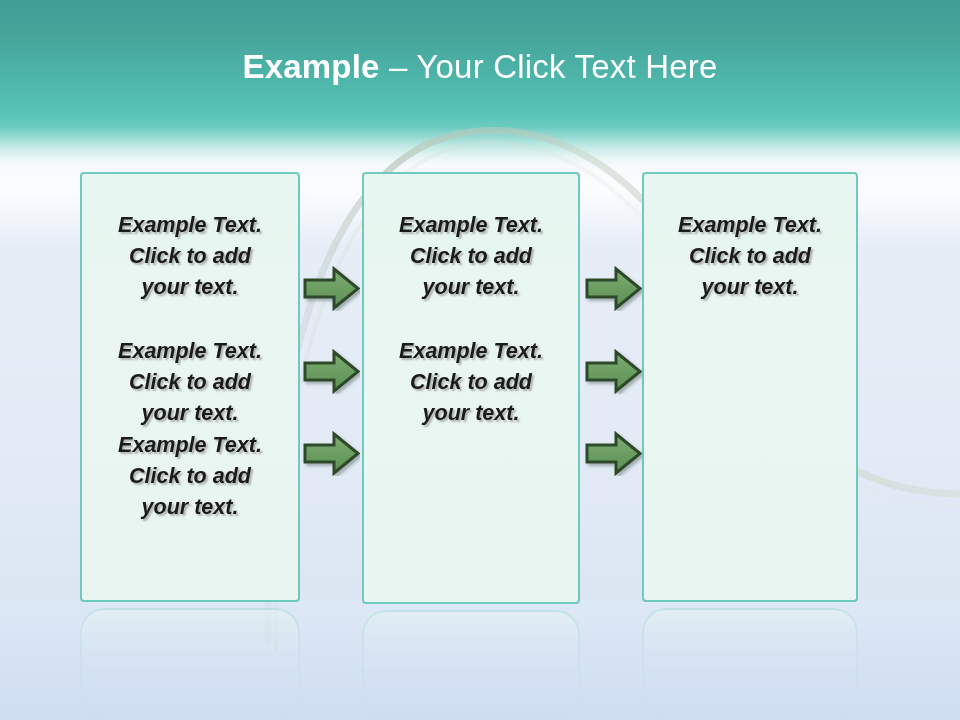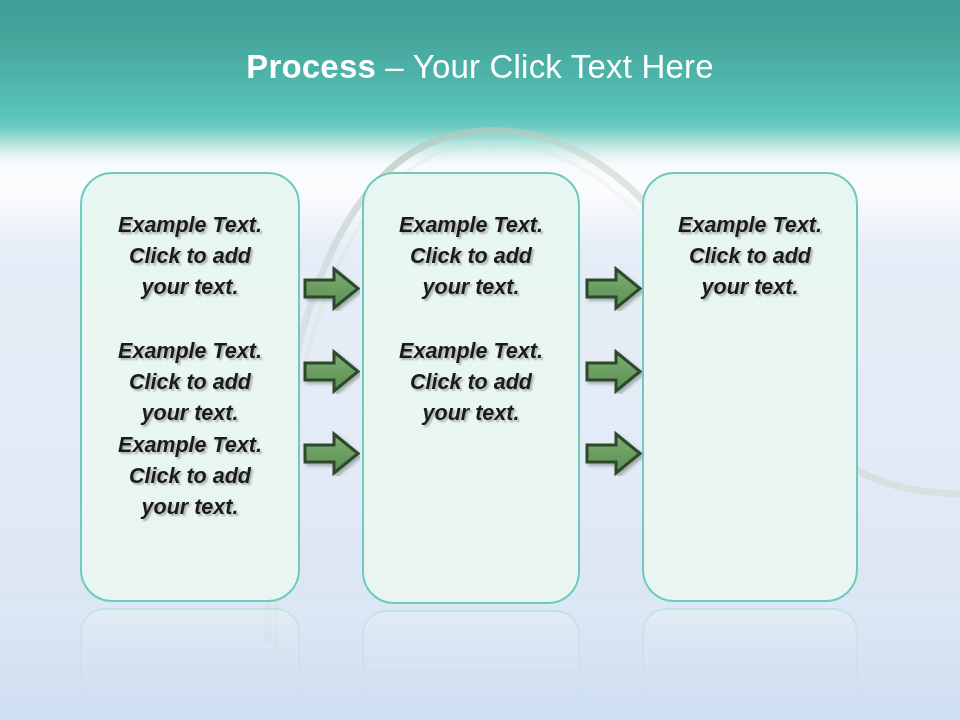--- a/index.html
+++ b/index.html
@@ -78,21 +78,21 @@
     white-space: nowrap;
     letter-spacing: 0.2px;
   }
   .title .t-strong { font-weight: bold; }
   .title .t-light  { font-weight: normal; }
 
   
   .box {
     position: absolute;
     border: 2.5px solid #6ec9bf;
-    border-radius: 32px;
+    border-radius: 4px;
     background: linear-gradient(180deg, #e7f6f0 0%, #eaf6f1 40%, #e9f5f0 100%);
     box-sizing: border-box;
   }
   .box-inner {
     position: relative;
     width: 100%;
     height: 100%;
   }
   .blk {
     position: absolute;
@@ -231,16 +231,16 @@
     <path d="M 2,14 L 31,14 L 31,3 L 55,22.5 L 31,42 L 31,31 L 2,31 Z" fill="url(#aG)" stroke="#2e4a2a" stroke-width="3" stroke-linejoin="miter" filter="url(#aShadow)"></path>
   </svg>
   <svg class="arrow" style="left:585px; top:349px;" viewBox="0 0 57 45">
     <path d="M 2,14 L 31,14 L 31,3 L 55,22.5 L 31,42 L 31,31 L 2,31 Z" fill="url(#aG)" stroke="#2e4a2a" stroke-width="3" stroke-linejoin="miter" filter="url(#aShadow)"></path>
   </svg>
   <svg class="arrow" style="left:585px; top:431px;" viewBox="0 0 57 45">
     <path d="M 2,14 L 31,14 L 31,3 L 55,22.5 L 31,42 L 31,31 L 2,31 Z" fill="url(#aG)" stroke="#2e4a2a" stroke-width="3" stroke-linejoin="miter" filter="url(#aShadow)"></path>
   </svg>
 
   <div class="title">
-    <span class="t-strong">Process</span><span class="t-light"> – Your Click Text Here</span>
+    <span class="t-strong">Example</span><span class="t-light"> – Your Click Text Here</span>
   </div>
 
 </div>
 
 </body></html>

